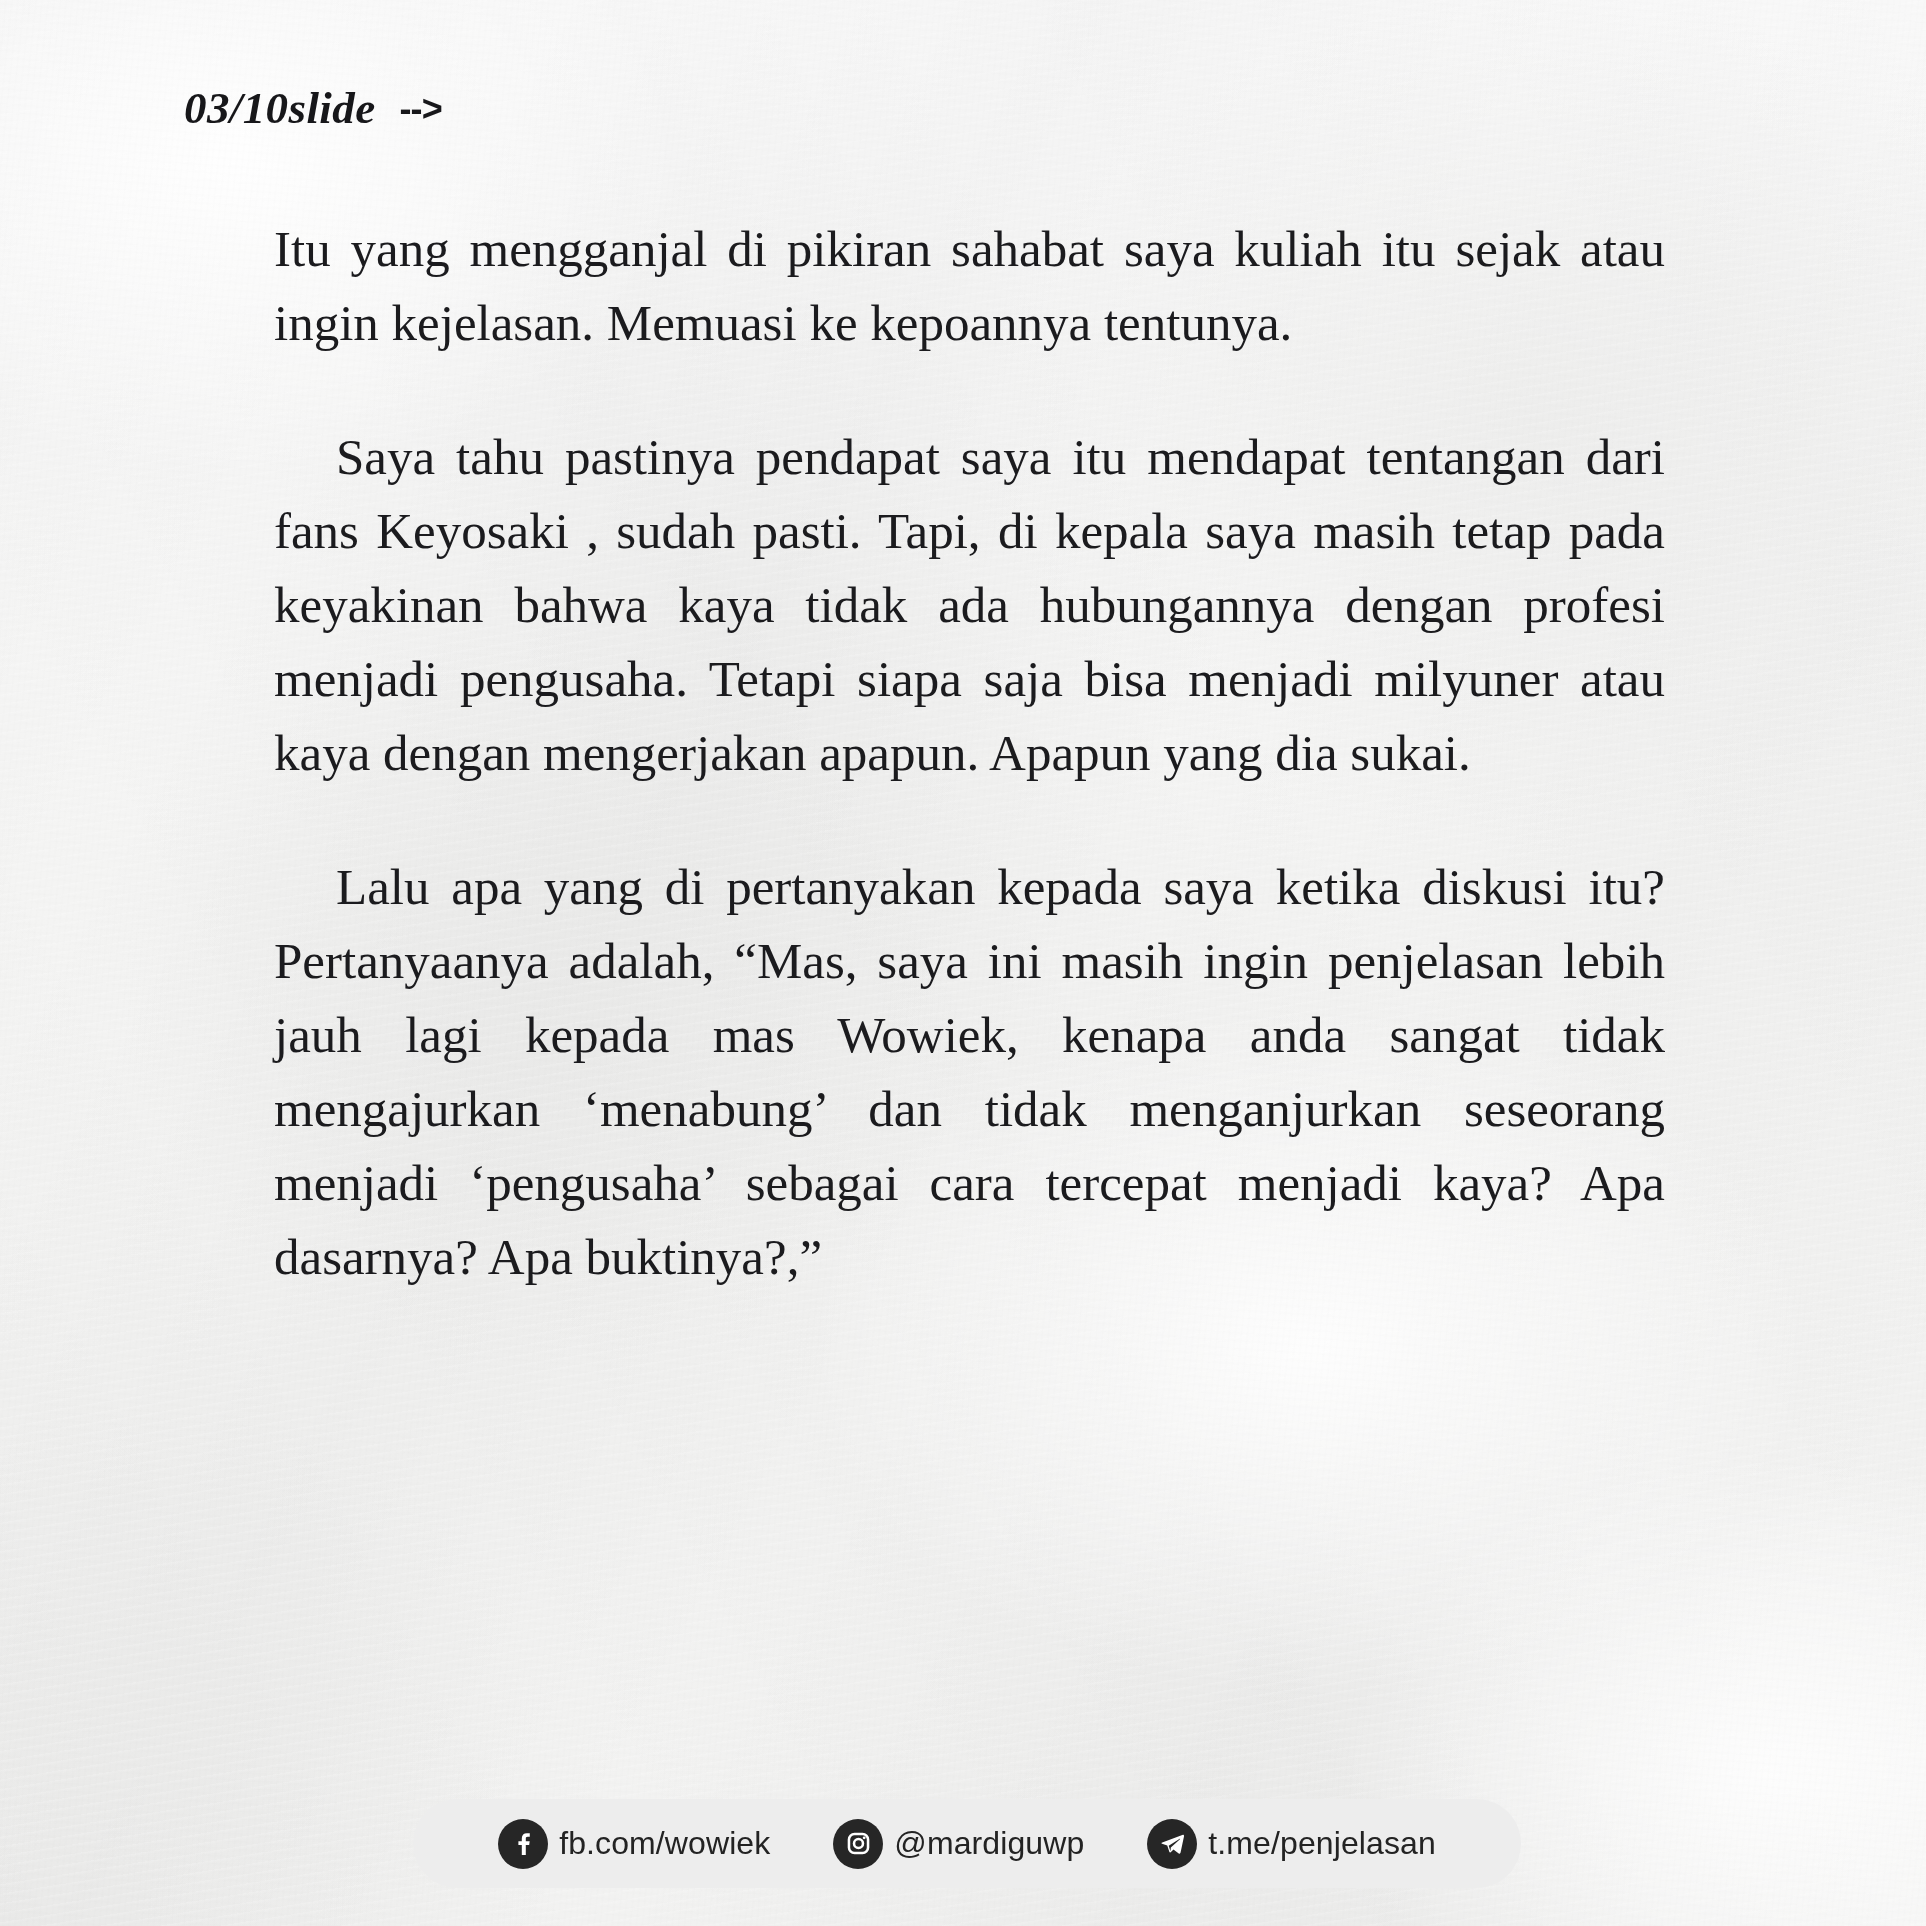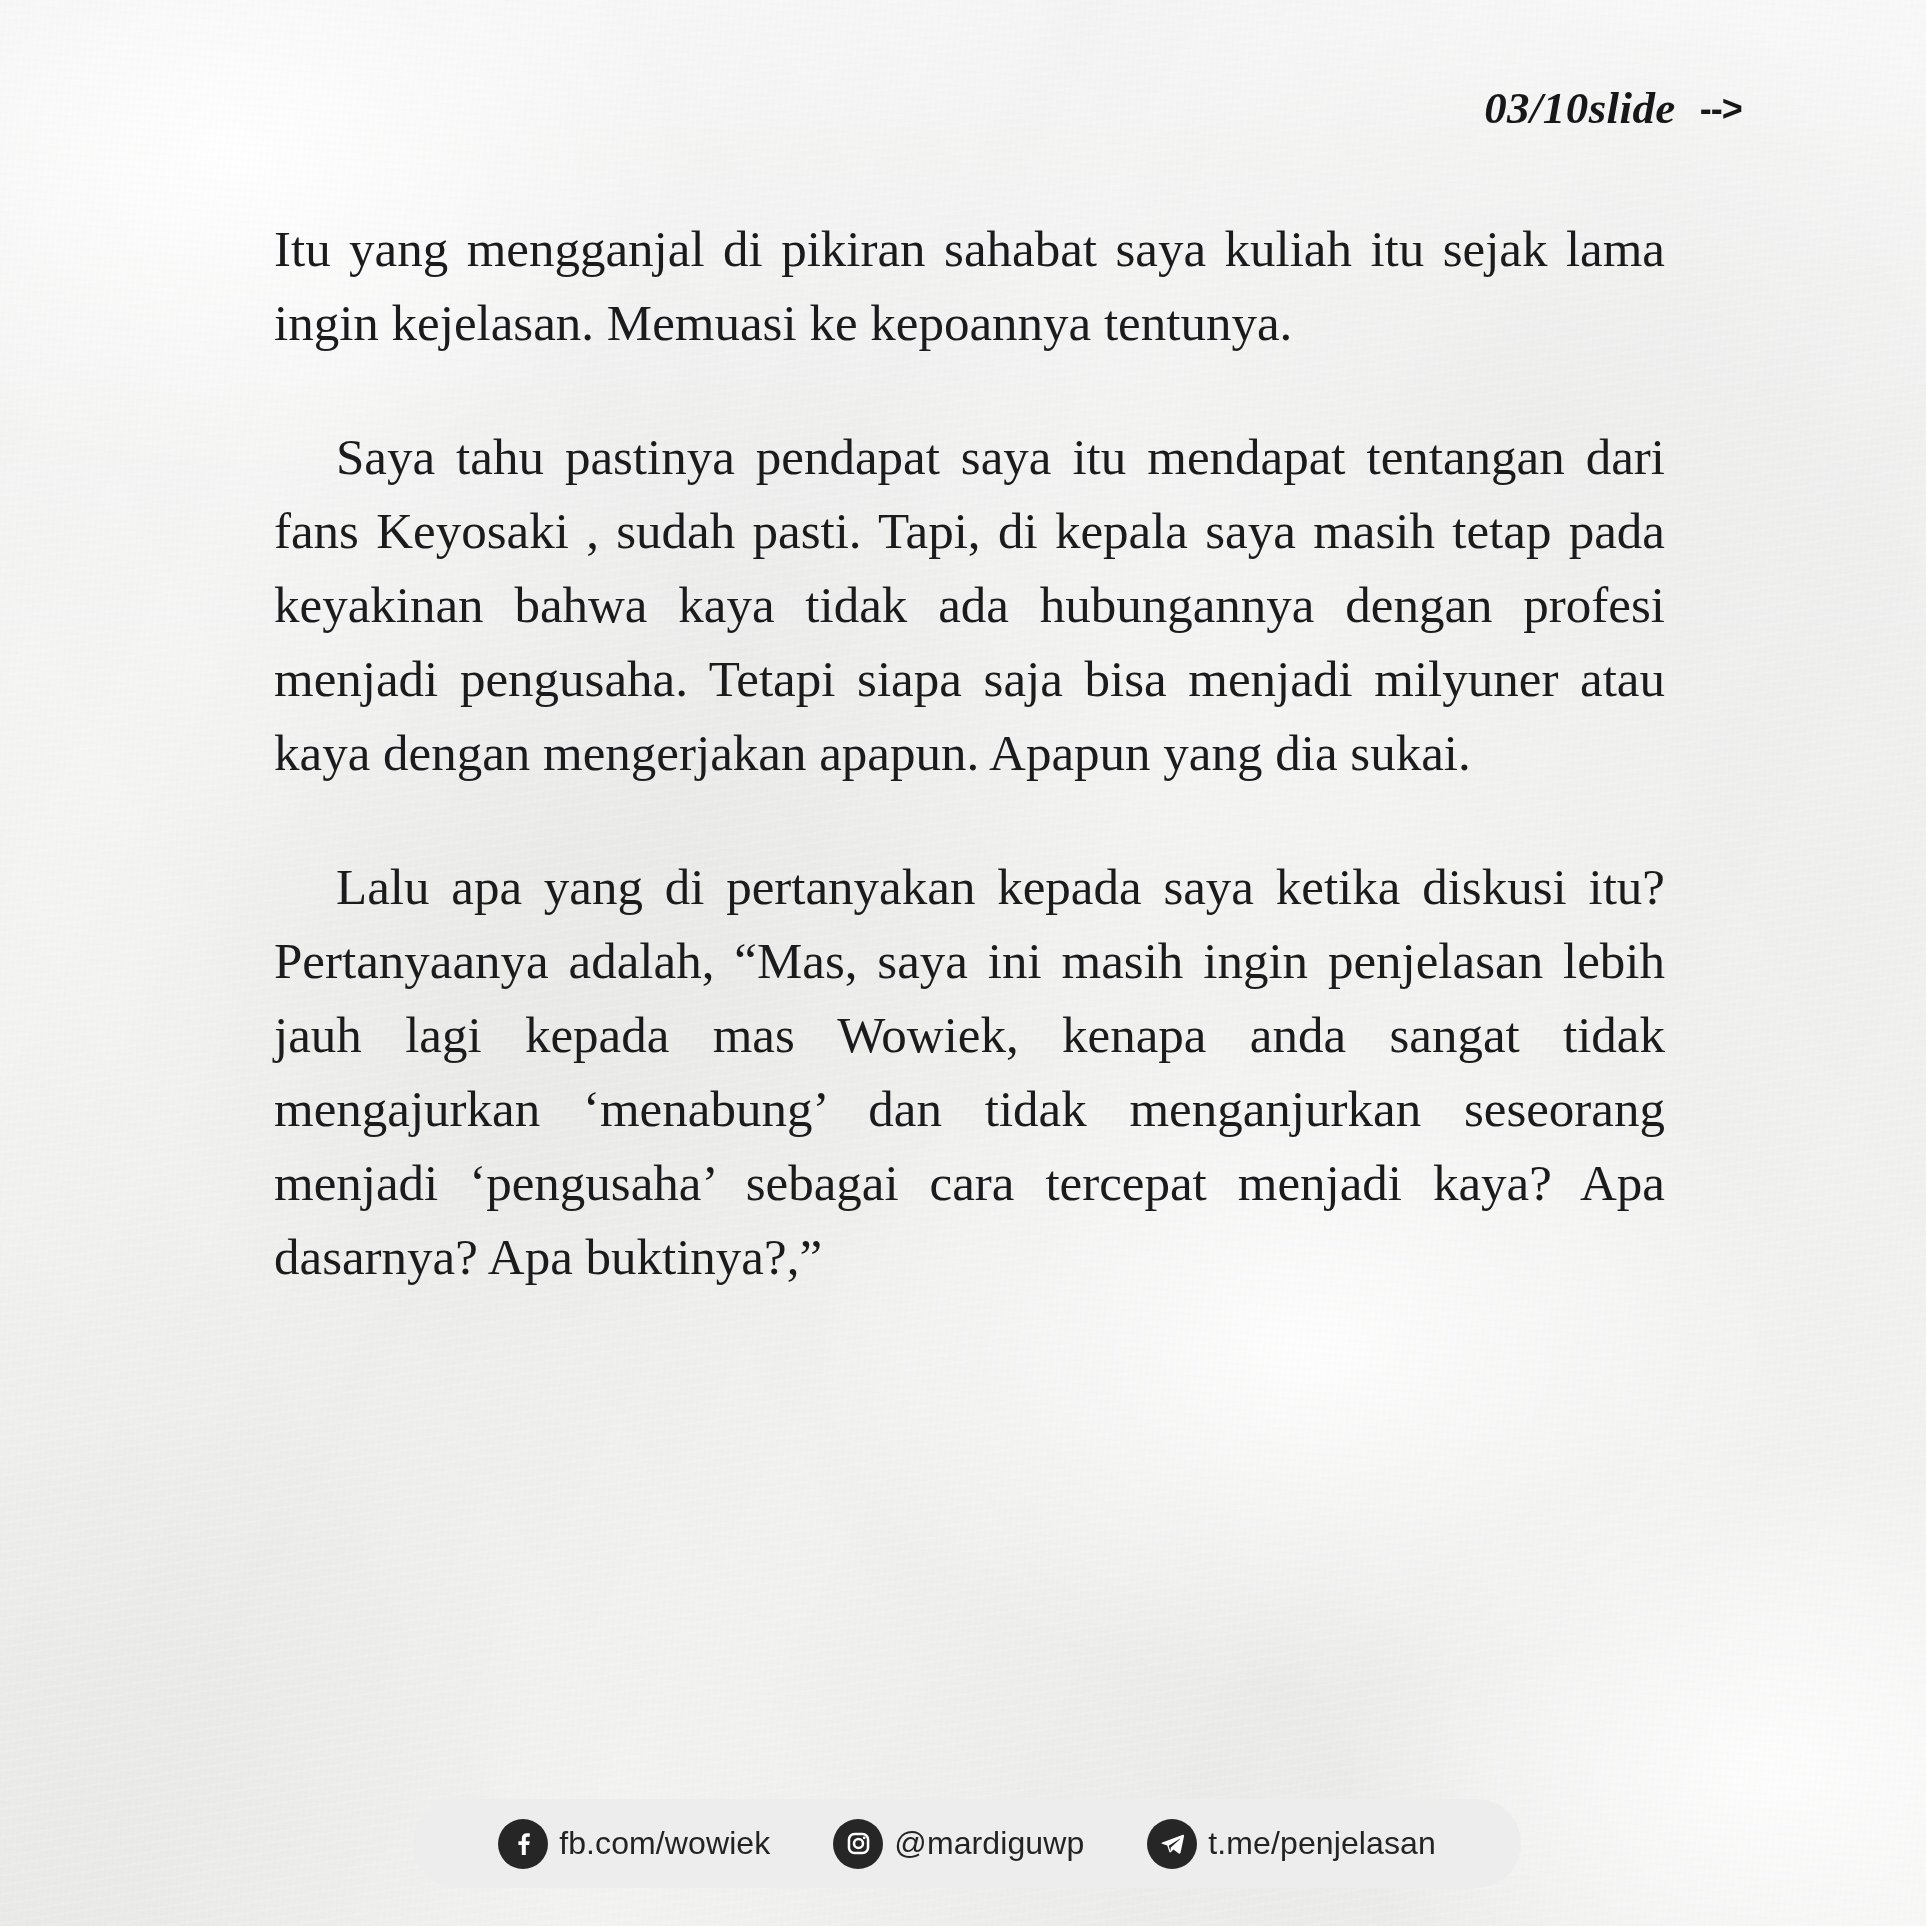--- a/index.html
+++ b/index.html
@@ -47,21 +47,21 @@
 
   
   .header {
     position: absolute;
     top: 75px;
     left: 184px;
     right: 184px;
     height: 65px;
     display: flex;
     align-items: center;
-    justify-content: flex-end;
+    justify-content: flex-start;
   }
   .page-num {
     font-family: "Liberation Serif", "DejaVu Serif", serif;
     font-style: italic;
     font-weight: bold;
     font-size: 45px;
     letter-spacing: 0.4px;
     color: #17171a;
   }
   .slide-next {
@@ -155,21 +155,21 @@
   <div class="header">
     <div class="page-num">03/10</div>
 
     <div class="slide-next">
       <span class="word">slide</span>
       <span class="arrow">--&gt;</span>
     </div>
   </div>
 
   <div class="content">
-    <p class="para flush">Itu yang mengganjal di pikiran sahabat saya kuliah itu sejak lama ingin kejelasan. Memuasi ke kepoannya tentunya.</p>
+    <p class="para flush">Itu yang mengganjal di pikiran sahabat saya kuliah itu sejak atau ingin kejelasan. Memuasi ke kepoannya tentunya.</p>
     <p class="para indent">Saya tahu pastinya pendapat saya itu mendapat tentangan dari fans Keyosaki , sudah pasti. Tapi, di kepala saya masih tetap pada keyakinan bahwa kaya tidak ada hubungannya dengan profesi menjadi pengusaha. Tetapi siapa saja bisa menjadi milyuner atau kaya dengan mengerjakan apapun. Apapun yang dia sukai.</p>
     <p class="para indent">Lalu apa yang di pertanyakan kepada saya ketika diskusi itu? Pertanyaanya adalah, “Mas, saya ini masih ingin penjelasan lebih jauh lagi kepada mas Wowiek, kenapa anda sangat tidak mengajurkan ‘menabung’ dan tidak menganjurkan seseorang menjadi ‘pengusaha’ sebagai cara tercepat menjadi kaya? Apa dasarnya? Apa buktinya?,”</p>
   </div>
 
   <div class="footer-pill">
 
     <div class="social">
       <span class="badge">
         <svg width="29" height="29" viewBox="0 0 24 24" aria-hidden="true">
           <path fill="#ffffff" d="M13.9 21.5v-8.2h2.8l0.42-3.2h-3.22V8.03c0-0.93 0.26-1.56 1.59-1.56h1.7V3.6c-0.29-0.04-1.3-0.12-2.47-0.12-2.45 0-4.12 1.49-4.12 4.23v2.36H7.78v3.2h2.82v8.23h3.3z"></path>

